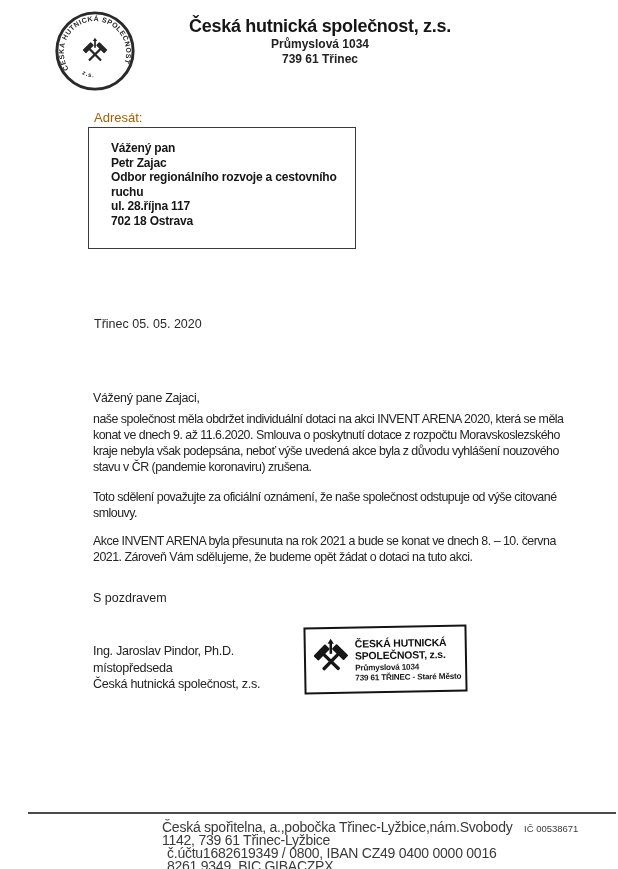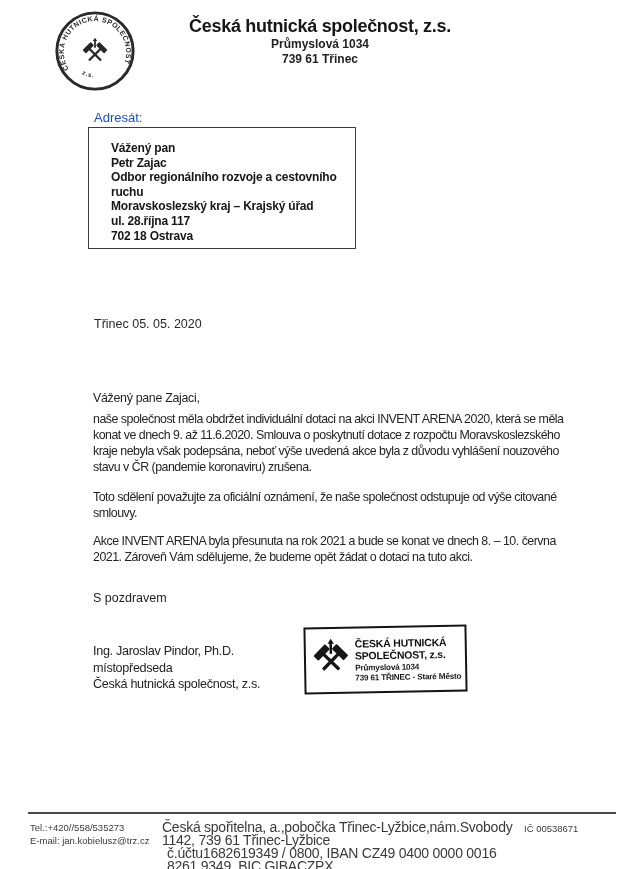--- a/index.html
+++ b/index.html
@@ -11,21 +11,21 @@
     overflow:hidden;
     font-family:"Liberation Sans",sans-serif;
     color:#1f1f1f;
   }
   
   .seal{position:absolute;left:52px;top:10px;width:86px;height:82px;}
   .letterhead{position:absolute;left:140px;top:16px;width:360px;text-align:center;}
   .org-name{font-size:18px;font-weight:700;letter-spacing:-0.3px;color:#161616;}
   .org-addr{font-size:12px;font-weight:700;line-height:13.5px;margin-top:1px;color:#222;}
   
-  .adresat-label{position:absolute;left:94px;top:110px;font-size:13px;color:#1d4ed8;}
+  .adresat-label{position:absolute;left:94px;top:110px;font-size:13px;color:#a16207;}
   .adresat-box{
     position:absolute;left:88px;top:127px;width:268px;height:122px;
     border:1.6px solid #3c3c3c;box-sizing:border-box;
     padding:13px 8px 0 22px;
   }
   .adresat-box .rline{
     font-size:12px;font-weight:700;line-height:14.6px;
     letter-spacing:-0.2px;white-space:nowrap;color:#161616;
   }
   
@@ -95,21 +95,20 @@
     <div class="org-addr">Průmyslová 1034</div>
     <div class="org-addr">739 61 Třinec</div>
   </div>
 
   <div class="adresat-label">Adresát:</div>
   <div class="adresat-box">
     <div class="rline">Vážený pan</div>
     <div class="rline">Petr Zajac</div>
     <div class="rline">Odbor regionálního rozvoje a cestovního</div>
     <div class="rline">ruchu</div>
-    <div class="rline">Moravskoslezský kraj – Krajský úřad</div>
     <div class="rline">ul. 28.října 117</div>
     <div class="rline">702 18 Ostrava</div>
   </div>
 
   <div class="dateline">Třinec 05. 05. 2020</div>
   <div class="salutation">Vážený pane Zajaci,</div>
   <div class="para p1">naše společnost měla obdržet individuální dotaci na akci INVENT ARENA 2020, která se měla
 konat ve dnech 9. až 11.6.2020. Smlouva o poskytnutí dotace z rozpočtu Moravskoslezského
 kraje nebyla však podepsána, neboť výše uvedená akce byla z důvodu vyhlášení nouzového
 stavu v ČR (pandemie koronaviru) zrušena.</div>
@@ -144,23 +143,19 @@
     </div>
     <div class="stamp-text">
       <div class="stamp-l1">ČESKÁ HUTNICKÁ</div>
       <div class="stamp-l1">SPOLEČNOST, z.s.</div>
       <div class="stamp-l2">Průmyslová 1034</div>
       <div class="stamp-l2">739 61 TŘINEC - Staré Město</div>
     </div>
   </div>
 
   <div class="footer-rule"></div>
-  <div class="footer-left">
-    <div>Tel.:+420//558/535273</div>
-    <div>E-mail: jan.kobielusz@trz.cz</div>
-  </div>
   <div class="footer-mid">
     <div class="bl1">Česká spořitelna, a.,pobočka Třinec-Lyžbice,nám.Svobody 1142, 739 61 Třinec-Lyžbice</div>
     <div class="bl2">č.účtu1682619349 / 0800, IBAN CZ49 0400 0000 0016 8261 9349, BIC GIBACZPX</div>
   </div>
   <div class="footer-ic">IČ  00538671</div>
 
 </div>
 
 </body></html>

